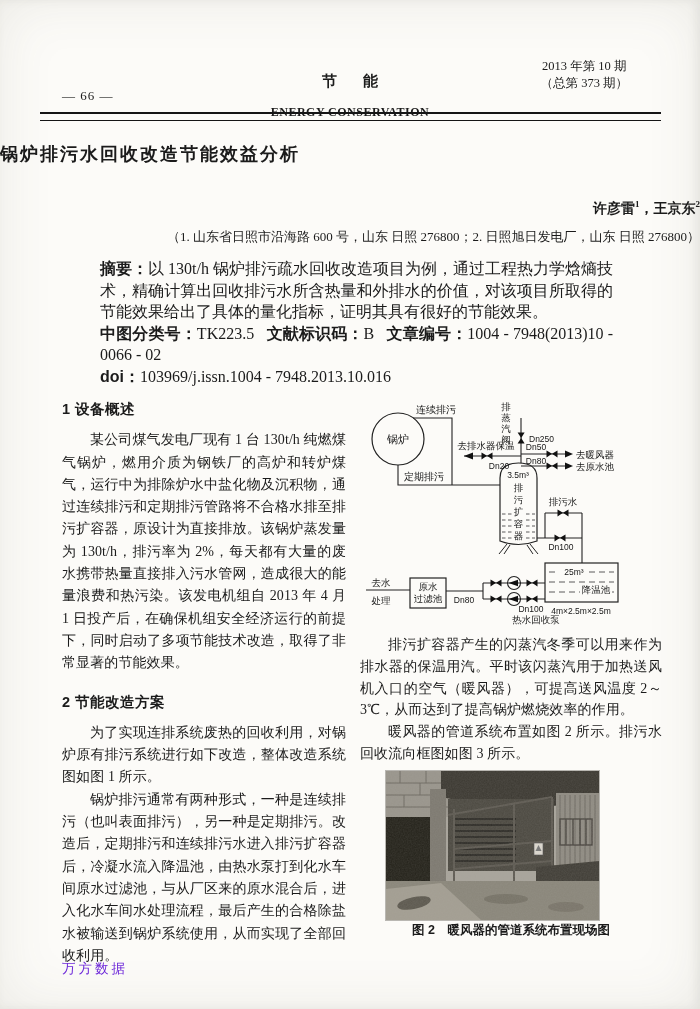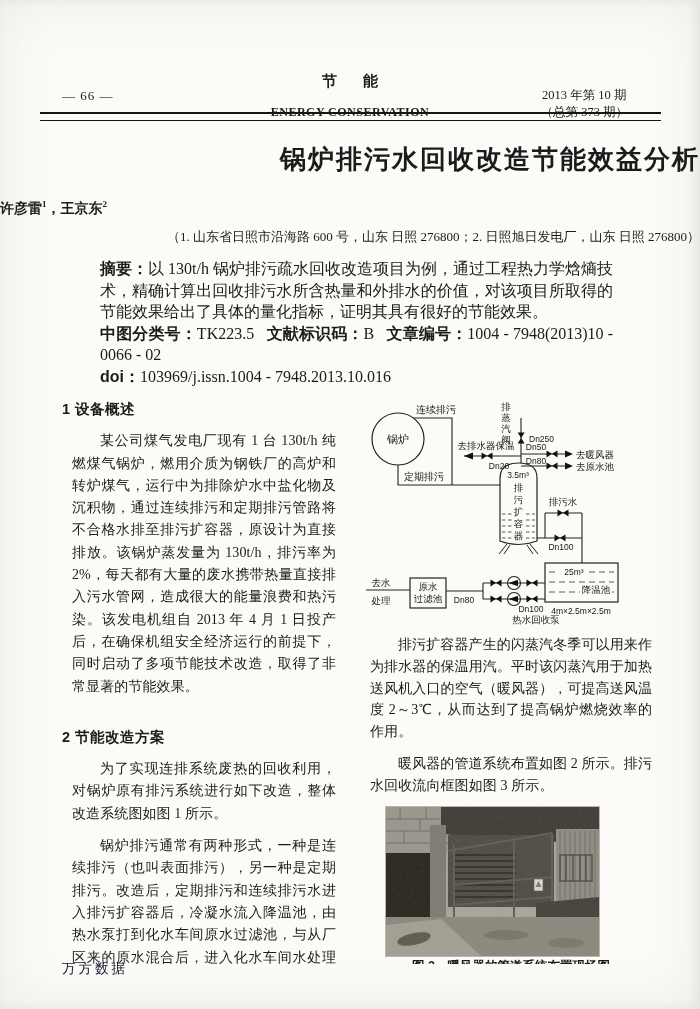--- a/index.html
+++ b/index.html
@@ -5,53 +5,53 @@
   html,body{margin:0;padding:0;}
   body{width:700px;height:1009px;background:#e9e8e4;font-family:"Liberation Serif",serif;}
   .page{position:relative;width:700px;height:1009px;background:#fcfbf8;overflow:hidden;
         box-shadow:inset 0 0 55px rgba(90,85,70,.10), inset -4px 0 10px rgba(80,75,60,.08);
         color:#1b1b1b;}
   
   .pageno{position:absolute;left:62px;top:88px;font-size:13px;letter-spacing:1px;}
   .jblock{position:absolute;left:0;top:72px;width:700px;text-align:center;}
   .jcn{font-family:"Liberation Sans",sans-serif;font-weight:700;font-size:15px;letter-spacing:26px;margin-left:26px;}
   .jen{font-family:"Liberation Serif",serif;font-weight:700;font-size:12px;letter-spacing:.5px;margin-top:14px;}
-  .issue{position:absolute;right:72px;top:87px;text-align:center;font-size:12.5px;line-height:17px;}
+  .issue{position:absolute;right:72px;top:58px;text-align:center;font-size:12.5px;line-height:17px;}
   .rule{position:absolute;left:40px;top:112px;width:621px;height:6px;
         border-top:2.4px solid #151515;border-bottom:1.4px solid #151515;}
   
-  .title{position:absolute;left:0;top:142px;width:700px;text-align:right;
-         font-family:"Liberation Sans",sans-serif;font-weight:700;font-size:26px;letter-spacing:2px;}
-  .authors{position:absolute;left:0;top:199px;width:700px;text-align:left;
+  .title{position:absolute;left:0;top:142px;width:700px;text-align:left;
+         font-family:"Liberation Sans",sans-serif;font-weight:700;font-size:18px;letter-spacing:2px;}
+  .authors{position:absolute;left:0;top:199px;width:700px;text-align:right;
            font-weight:700;font-size:14px;}
   .authors sup{font-size:9px;}
   .affil{position:absolute;left:0;top:228px;width:700px;text-align:right;font-size:13px;}
   
   .metablock{position:absolute;left:100px;top:258px;width:513px;font-size:16px;
              line-height:21.5px;text-align:justify;}
   .metablock p{margin:0;}
   .lbl{font-family:"Liberation Sans",sans-serif;font-weight:700;}
   
   .col{position:absolute;top:392px;font-size:14px;line-height:22.3px;text-align:justify;}
   .col-l{left:62px;width:284px;height:578px;overflow:hidden;}
   .col-r{left:360px;width:302px;height:572px;overflow:hidden;line-height:21.8px;}
-  .col p{margin:10px;text-indent:2em;letter-spacing:.1px;}
+  .col p{margin:0;text-indent:2em;letter-spacing:.1px;}
   h3.sec{font-family:"Liberation Sans",sans-serif;font-weight:700;font-size:14.5px;
          margin:6px 0 9px 0;text-indent:0;letter-spacing:.5px;}
-  h3.sec2{margin-top:28px;}
+  h3.sec2{margin-top:16px;}
   
   .figcap{font-family:"Liberation Sans",sans-serif;font-weight:700;font-size:12.5px;
           text-align:center;line-height:14px;margin-top:1px;}
   .fig1 svg{display:block;}
   .fig1 text{font-family:"Liberation Sans",sans-serif;fill:#161616;}
   .rp1{margin-top:6px !important;}
   .photo{margin:6px 0 0 26px;display:block;outline:1px solid rgba(60,58,50,.35);}
   .cap2{margin-top:3px;}
   
-  .watermark{position:absolute;left:62px;top:960px;font-size:13.5px;color:#0f172a;letter-spacing:3px;}
+  .watermark{position:absolute;left:62px;top:960px;font-size:13.5px;color:#6d28d9;letter-spacing:3px;}
 </style>
 </head>
 <body>
 
 <div class="page">
 
   <div class="pageno">— 66 —</div>
   <div class="jblock">
     <div class="jcn">节能</div>
     <div class="jen">ENERGY CONSERVATION</div>

